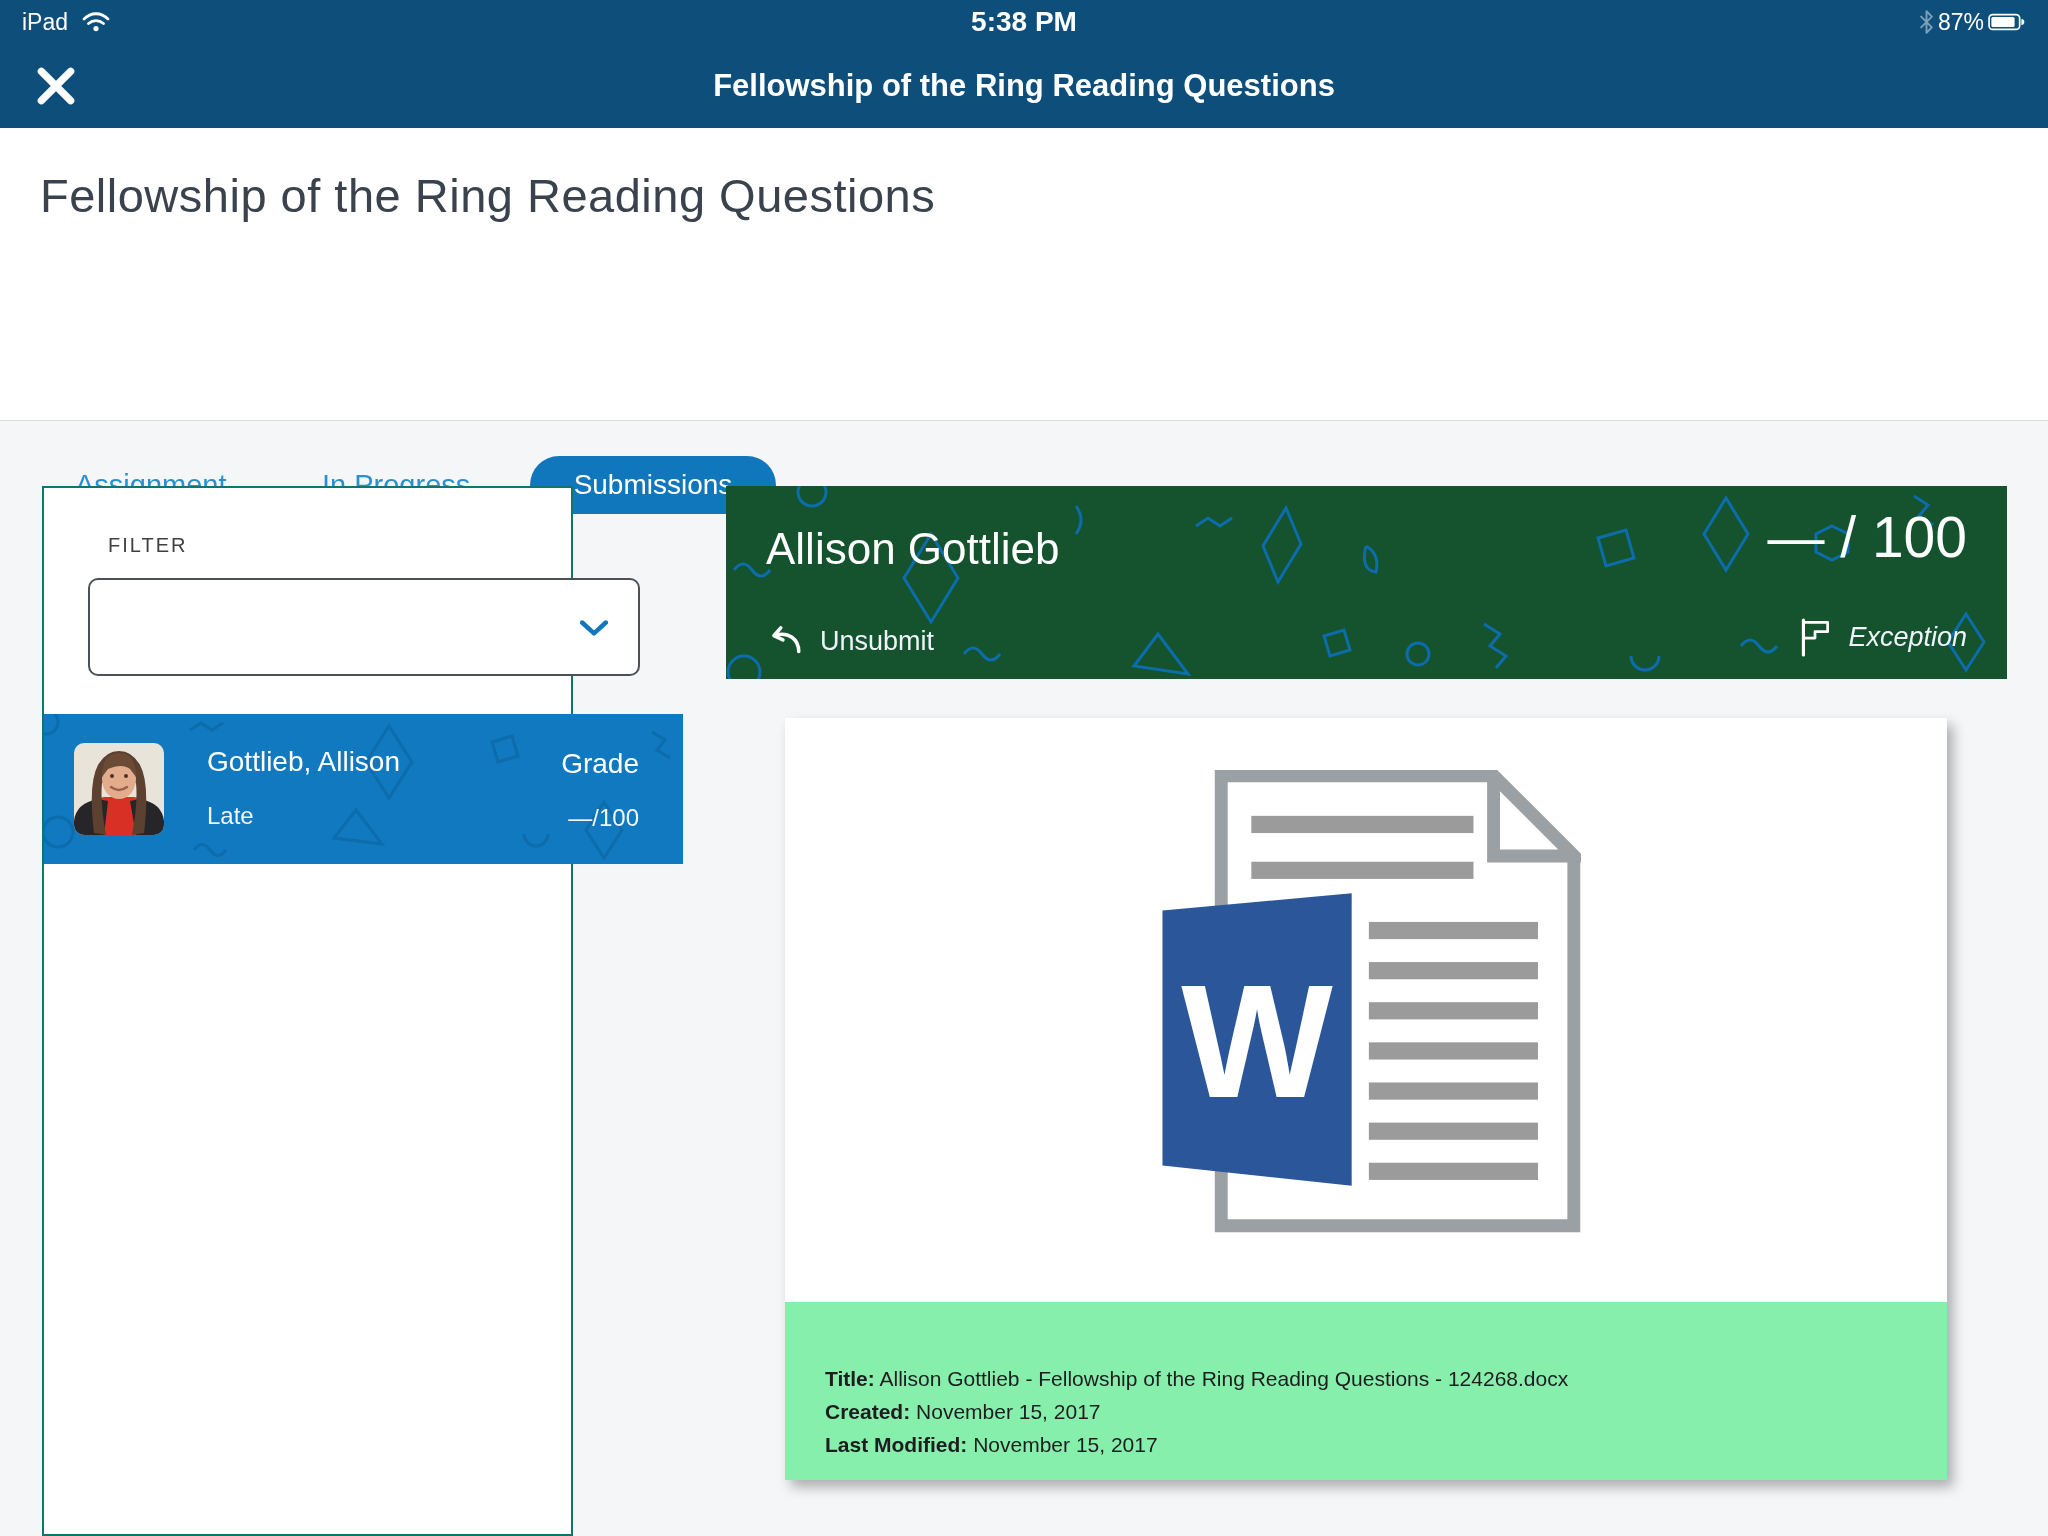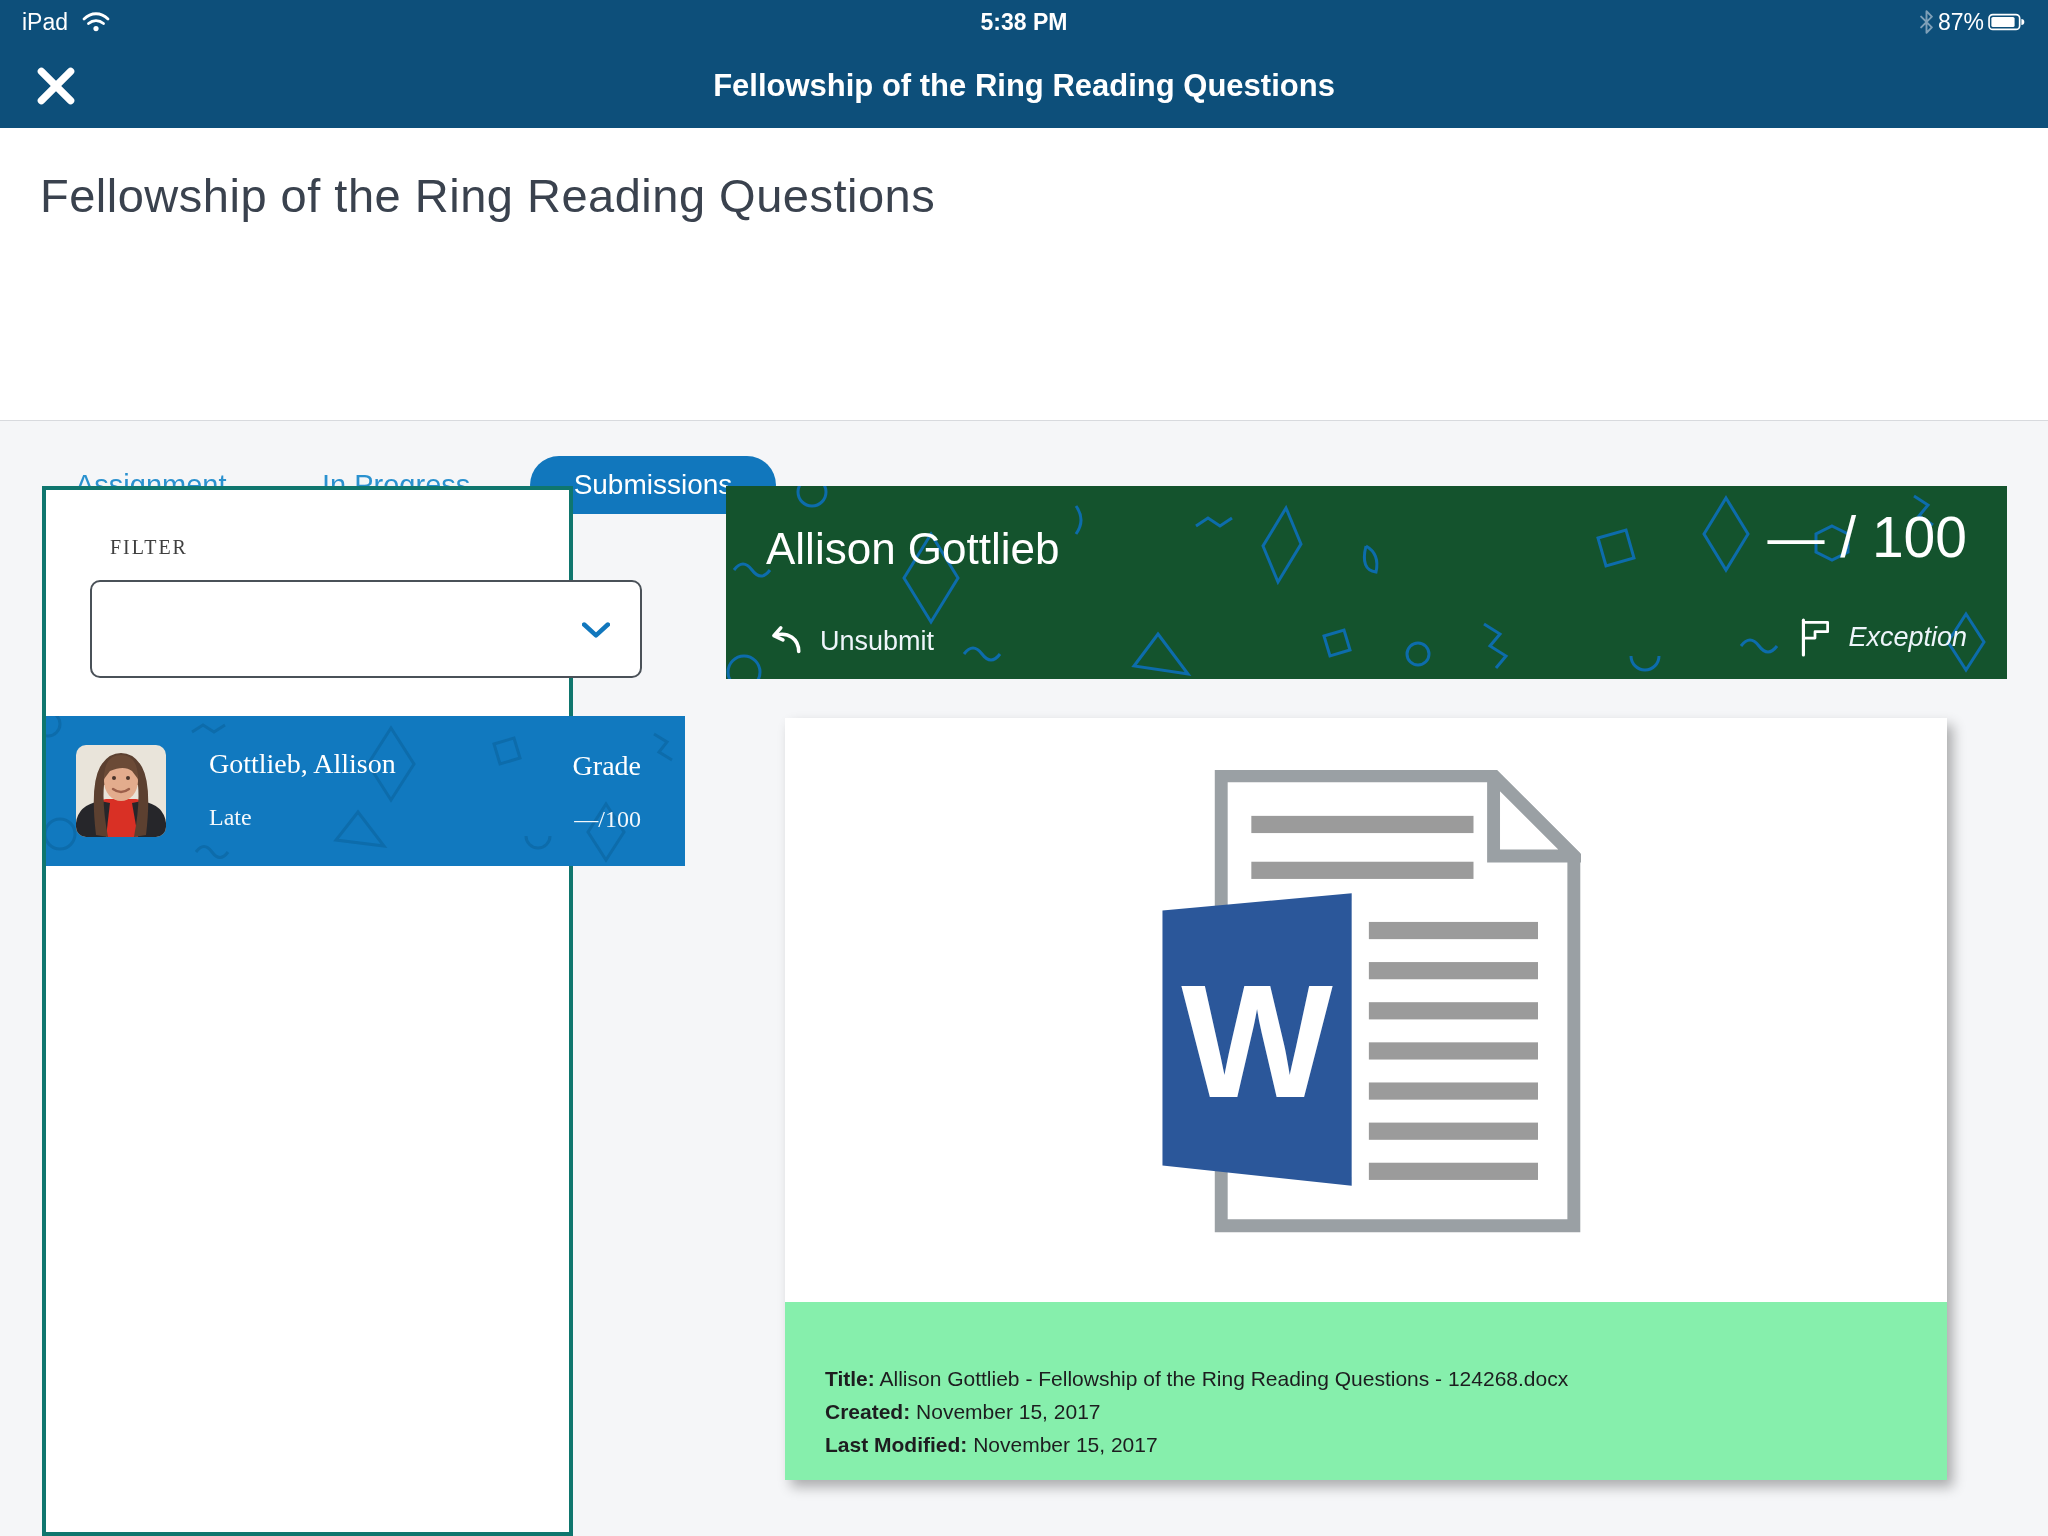--- a/index.html
+++ b/index.html
@@ -12,21 +12,21 @@
   }
   
   #status-bar {
     position:absolute; top:0; left:0; width:2048px; height:44px;
     background:#0d4f7a; color:#fff;
     display:flex; align-items:center; padding:0 22px;
   }
   .sb-left { display:flex; align-items:center; gap:14px; font-size:23px; }
   .sb-time {
     position:absolute; left:0; right:0; text-align:center;
-    font-size:23px; font-weight:bold;
+    font-size:28px; font-weight:bold;
   }
   .sb-right { margin-left:auto; display:flex; align-items:center; gap:4px; font-size:23px; z-index:1; }
   
   #nav-header {
     position:absolute; top:44px; left:0; width:2048px; height:84px;
     background:#0d4f7a;
   }
   #nav-title {
     position:absolute; left:0; right:0; top:0; height:84px; line-height:84px;
     text-align:center; color:#fff; font-size:31px; font-weight:bold;
@@ -52,21 +52,21 @@
   #tab-inprogress { left:322px; }
   #tab-submissions {
     position:absolute; top:328px; left:530px; width:246px; height:58px;
     background:#1177bd; border-radius:29px; color:#fff;
     display:flex; align-items:center; justify-content:center;
     font-size:28px; font-weight:300; cursor:pointer;
   }
   
   #left-panel {
     position:absolute; left:42px; top:486px; width:531px; height:1050px;
-    background:#fff; border:4px solid #0f766e;font-family:Liberation Serif, serif;
+    background:#fff; border:2px solid #0f766e;
   }
   #filter-label {
     position:absolute; left:64px; top:46px;
     font-size:20px; color:#3f3f3f; letter-spacing:2px;
   }
   #filter-select {
     position:absolute; left:44px; top:90px; width:552px; height:98px;
     border:2px solid #4a5158; border-radius:10px; background:#fff;
     display:flex; align-items:center; padding:0 30px; cursor:pointer;
     font-size:26px; color:#3f3f3f;

